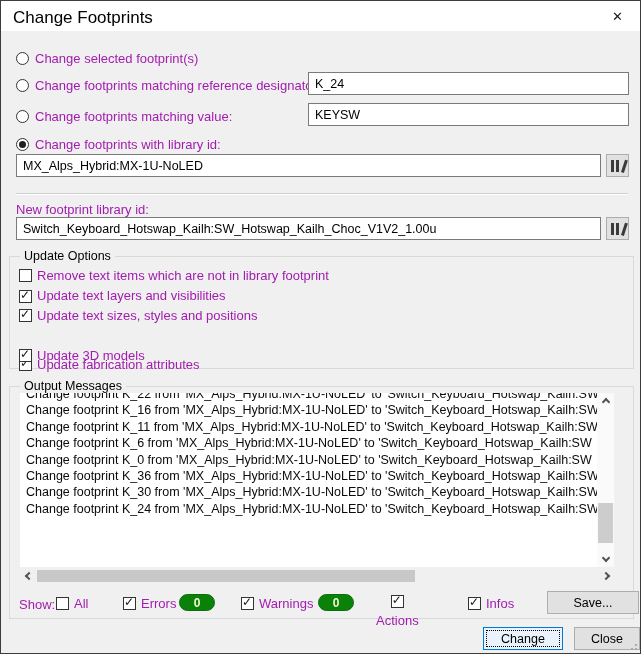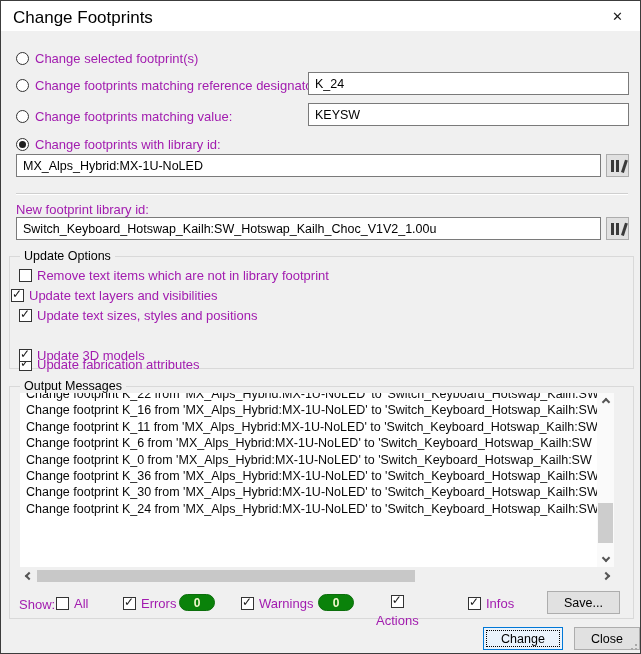--- a/index.html
+++ b/index.html
@@ -110,21 +110,21 @@
       </span>
   </div>
 
   <div class="groupbox" style="left:8px;top:255px;width:625px;height:113px;">
     <span class="group-label">Update Options</span>
   </div>
   <div class="check-row" style="left:18px;top:266px;">
     <span class="checkbox"></span>
     <span class="label">Remove text items which are not in library footprint</span>
   </div>
-  <div class="check-row" style="left:10px;top:286px;">
+  <div class="check-row" style="left:18px;top:286px;align-items:flex-end;">
     <span class="checkbox on"></span>
     <span class="label">Update text layers and visibilities</span>
   </div>
   <div class="check-row" style="left:18px;top:306px;">
     <span class="checkbox on"></span>
     <span class="label">Update text sizes, styles and positions</span>
   </div>
   <div class="check-row" style="left:18px;top:326px;margin-top:29px;">
     <span class="checkbox on"></span>
     <span class="label">Update fabrication attributes</span>
@@ -186,21 +186,21 @@
   </div>
   <div class="badge" style="left:317px;top:593px;">0</div>
   <div class="check-row" style="left:375px;top:594px;flex-direction:column;">
     <span class="checkbox on"></span>
     <span class="label">Actions</span>
   </div>
   <div class="check-row" style="left:467px;top:594px;">
     <span class="checkbox on"></span>
     <span class="label">Infos</span>
   </div>
-  <div class="btn" style="left:546px;top:590px;width:73px;text-align:right;">Save...</div>
+  <div class="btn" style="left:546px;top:590px;width:92px;text-align:right;">Save...</div>
 
   <div class="btn default" style="left:466px;top:626px;width:80px;">Change</div>
   <div class="btn" style="left:573px;top:626px;width:66px;">Close</div>
 
   <div class="grip">
     <i style="right:0;bottom:0;"></i>
       <i style="right:4px;bottom:0;"></i>
       <i style="right:0;bottom:4px;"></i>
   </div>
 

